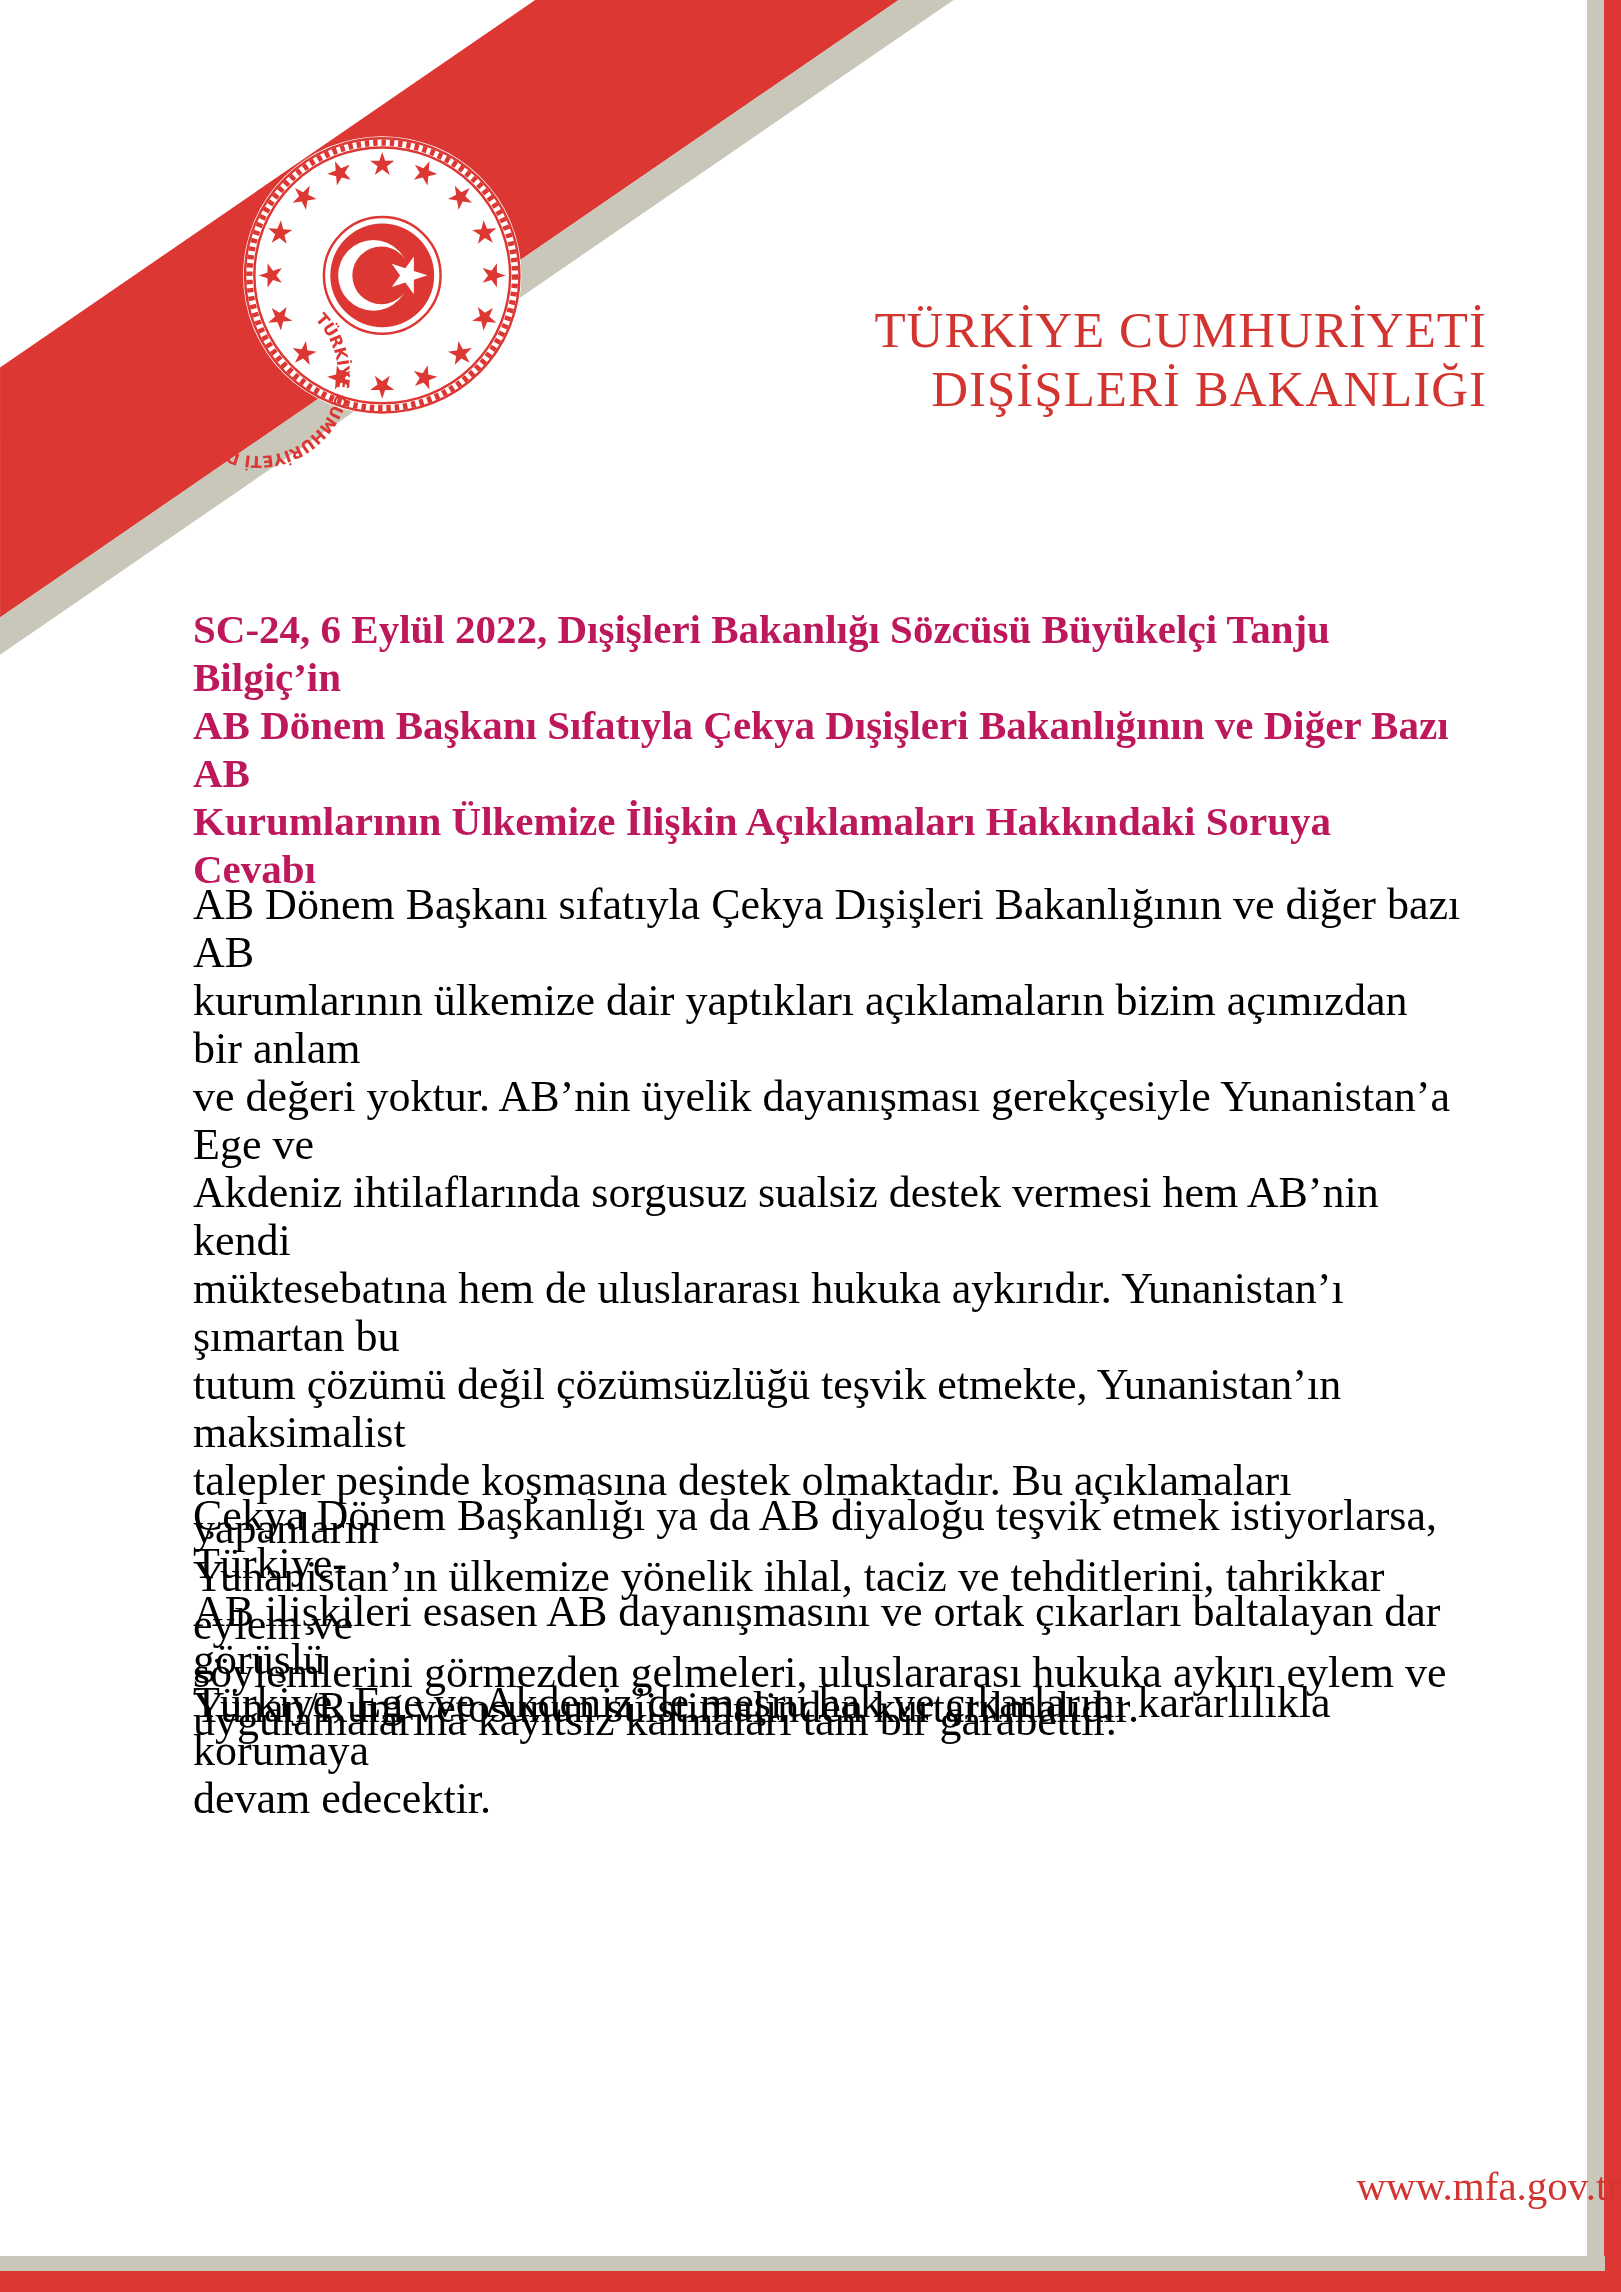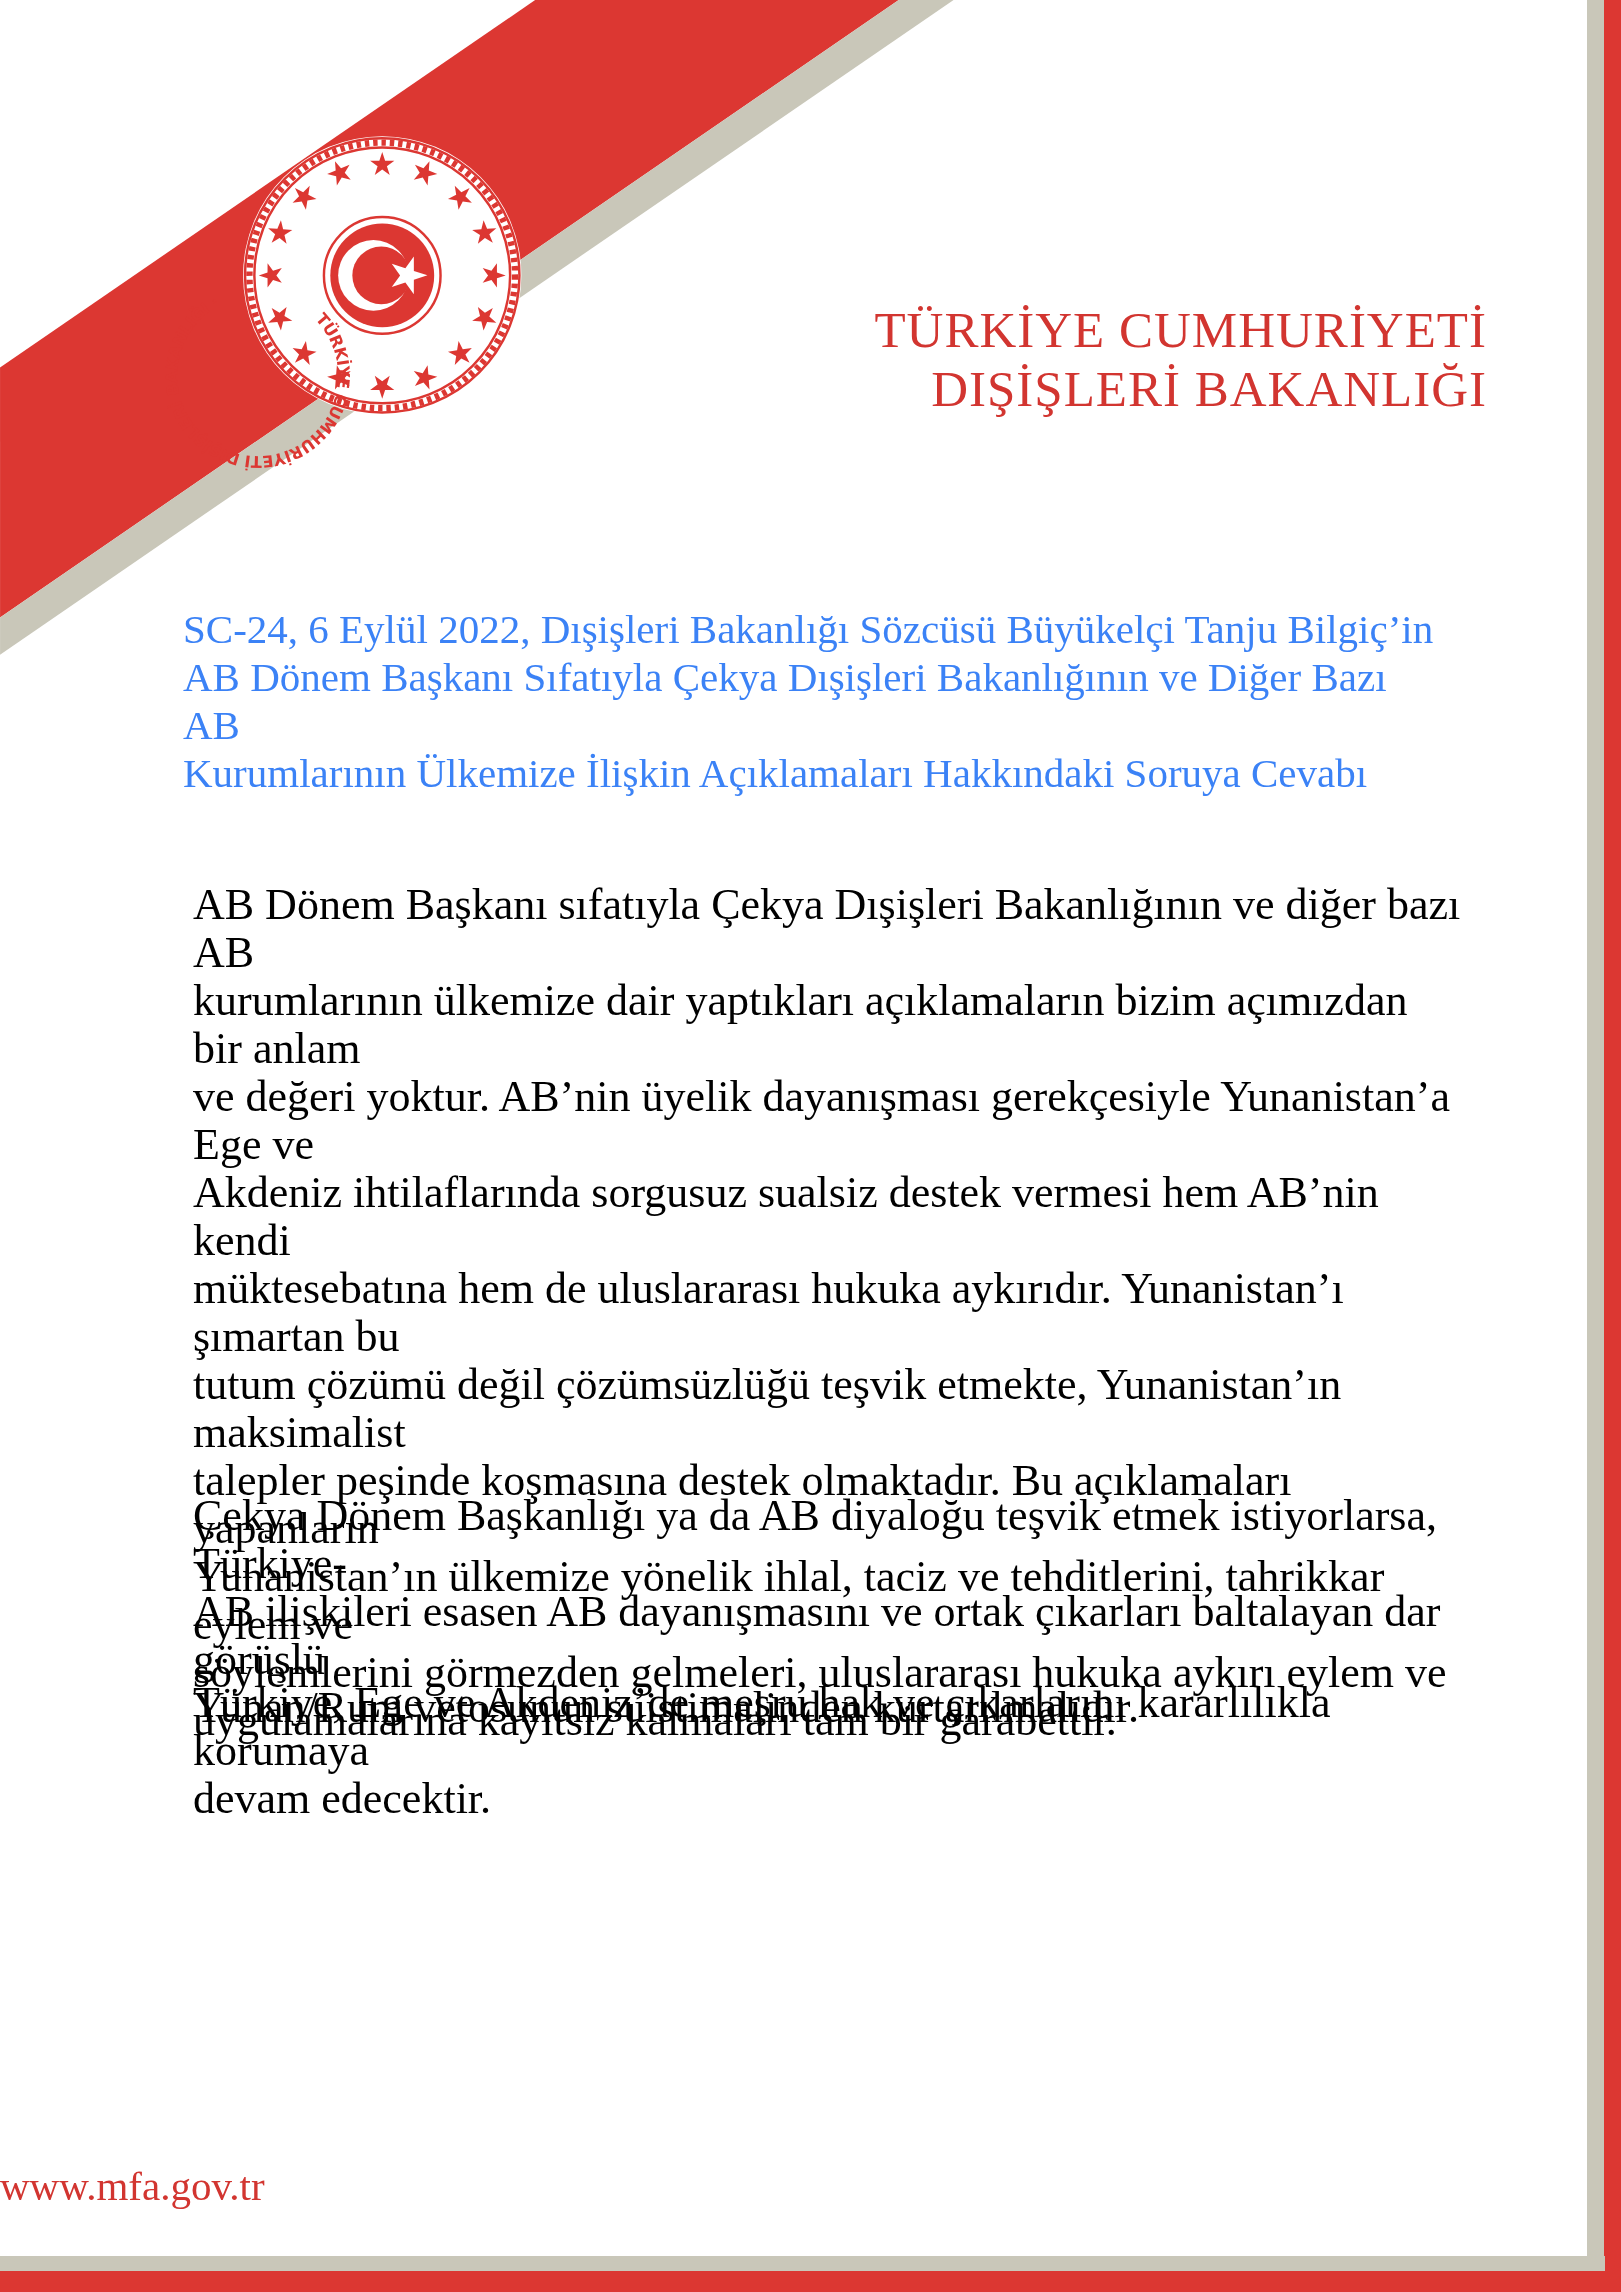--- a/index.html
+++ b/index.html
@@ -32,40 +32,40 @@
     position:absolute; top:269px; right:134px;
     text-align:right;
     color:#D23530;
     font-size:51px;
     line-height:59px;
     letter-spacing:1px;
     white-space:pre-line;
     margin-top:32px;
   }
   .doc-title {
-    position:absolute; top:605px; left:183px; width:1264px;
-    color:#3b82f6;
+    position:absolute; top:605px; left:193px; width:1264px;
+    color:#be185d;
     font-size:41px;
-    font-weight:normal;
+    font-weight:bold;
     line-height:48px;
     white-space:pre-line;
   }
   .body-par {
     position:absolute; left:193px; width:1274px;
     color:#000000;
     font-size:44px;
     line-height:48px;
     white-space:pre-line;
   }
   .par-1 { top:837px; }
   .par-2 { top:1448px; }
   .par-3 { top:1635px; }
   .footer-url {
     position:absolute; top:2162px; left:0; width:1621px;
-    text-align:left;
+    text-align:right;
     color:#D23530;
     font-size:41px;
     line-height:48px;
   }
 </style>
 </head>
 <body>
 
 <div class="page">
 

